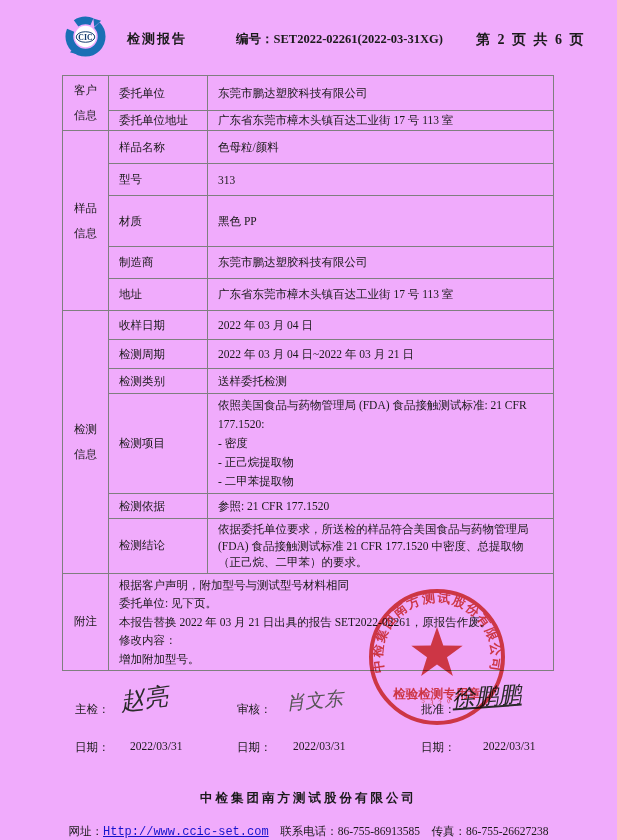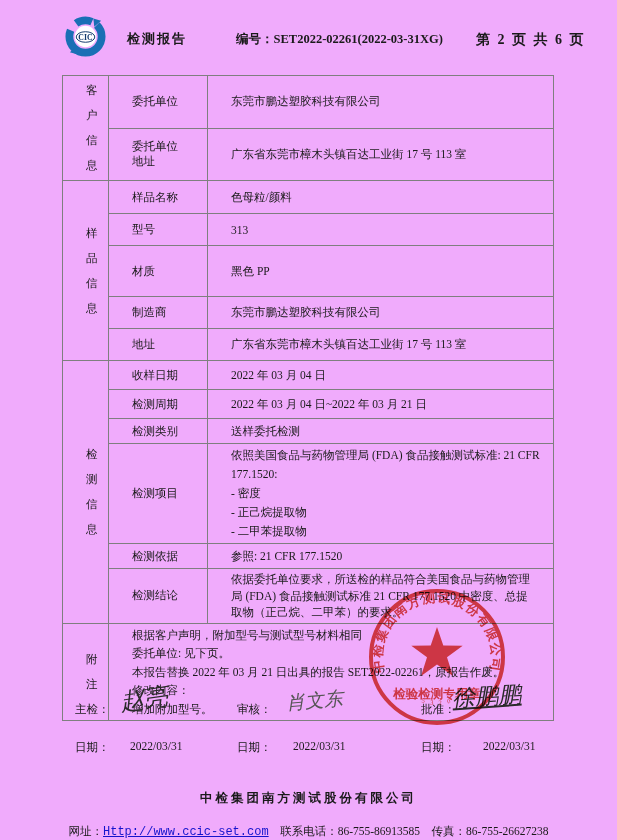--- a/index.html
+++ b/index.html
@@ -19,21 +19,21 @@
   .page-info{position:absolute;left:468px;top:31px;font-size:14px;font-weight:bold;letter-spacing:2px;margin-left:8px;}
   
   table.report{
     position:absolute;left:62px;top:75px;
     width:491px;border-collapse:collapse;table-layout:fixed;
   }
   table.report td{
     border:1px solid #7f7f7f;
     font-size:11.5px;
     vertical-align:middle;
-    padding:2px 23px;
+    padding:2px 10px;
     overflow:hidden;
   }
   td.group{
     text-align:center;
     line-height:25px;
     padding:0;
   }
   td.lbl{padding-left:9px;}
   td.val{padding-left:11px;}
   td.multi{vertical-align:top;padding-top:5px;}

